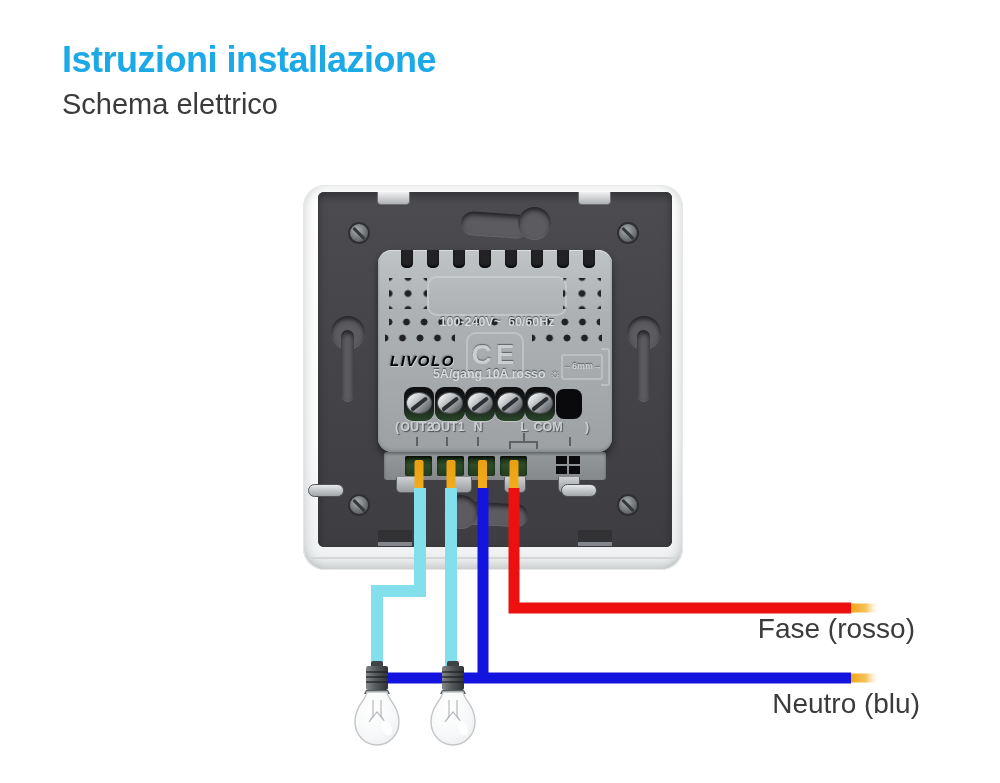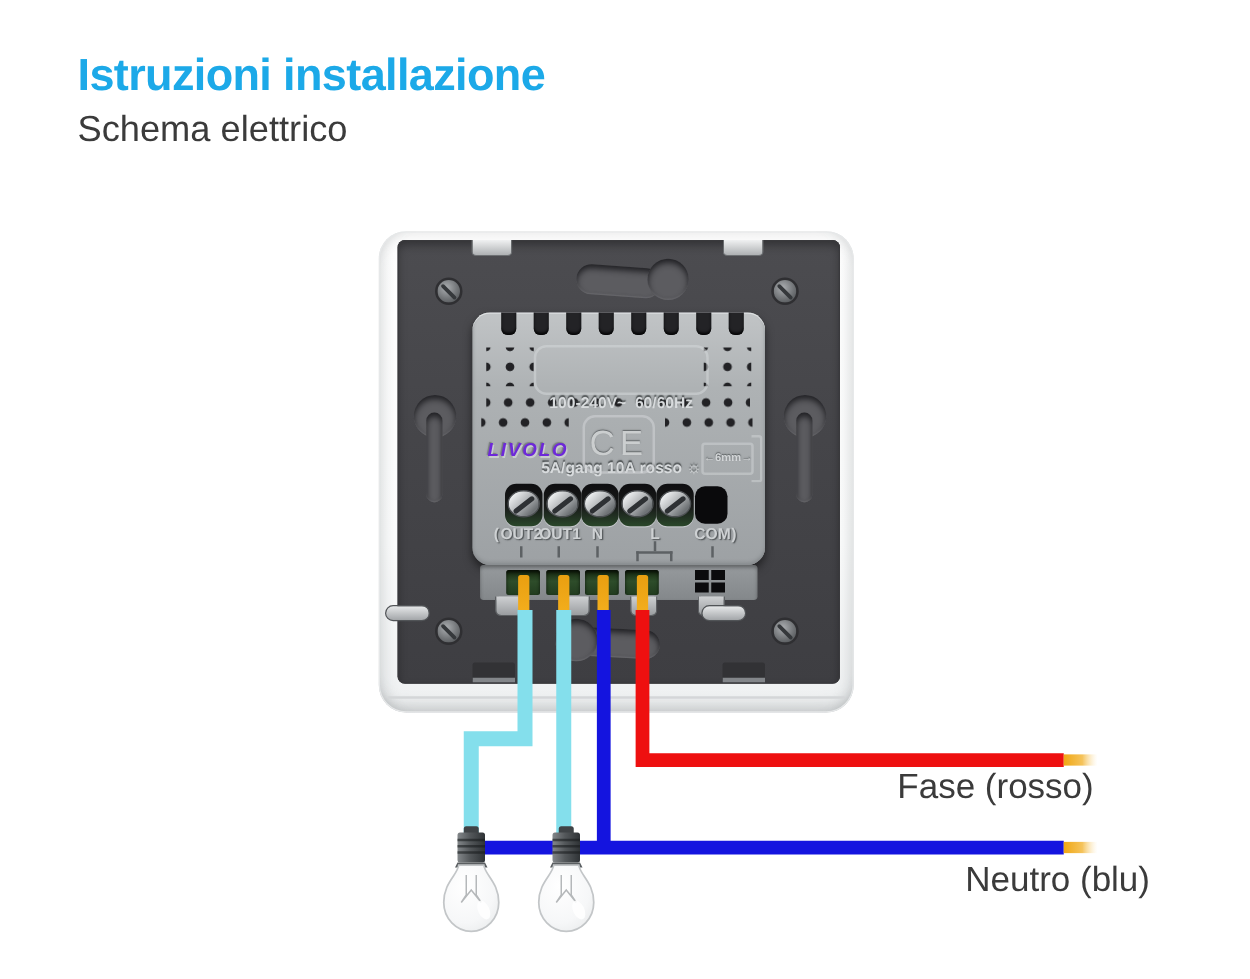--- a/index.html
+++ b/index.html
@@ -74,27 +74,27 @@
   }
   .rating-box{
     left:427px;top:276px;width:140px;height:40px;border-radius:10px;
     border:2px solid rgba(212,215,217,.55);box-sizing:border-box;
     text-align:center;font-size:12.5px;font-weight:bold;color:#d8dbdd;
     line-height:17px;padding-top:2px;text-shadow:0 -1px 1px rgba(58,62,64,.85);
     white-space:pre;
   }
   .brand{
     left:390px;top:352px;font-size:15px;font-weight:bold;font-style:italic;
-    letter-spacing:1.5px;color:#6d28d9;
+    letter-spacing:1.5px;color:#000000;
     text-shadow:1px 1px 0 #c8cbcd,-1px -1px 1px #75797c;
   }
   .ce-box{
     left:466px;top:332px;width:58px;height:47px;border-radius:10px;
     border:2.5px solid rgba(206,209,211,.6);box-sizing:border-box;
-    text-align:center;font-size:28px;font-weight:normal;letter-spacing:4px;
+    text-align:center;font-size:28px;font-weight:bold;letter-spacing:4px;
     color:#cbcecf;line-height:42px;text-shadow:0 -1px 1px rgba(88,92,94,.9);
   }
   .gauge-box{
     left:561px;top:354px;width:42px;height:26px;border-radius:3px;
     border:2px solid rgba(206,209,211,.55);box-sizing:border-box;
     text-align:center;font-size:9px;font-weight:bold;color:#d4d7d9;line-height:21px;
     text-shadow:0 -1px 1px rgba(70,74,76,.9);
   }
   .gauge-bracket{
     left:601px;top:348px;width:9px;height:38px;box-sizing:border-box;
@@ -142,21 +142,21 @@
     border:1px solid #515457;box-sizing:border-box;
   }
 
   
   .wires-svg{left:0;top:0;z-index:10;pointer-events:none;}
 
   
   .wire-label{
     font-size:28px;color:#3B3B3B;text-align:right;white-space:nowrap;line-height:34px;
   }
-  .fase{left:660px;top:612px;width:215px;}
+  .fase{left:700px;top:612px;width:215px;}
   .neutro{left:700px;top:687px;width:220px;}
 </style>
 </head>
 <body>
 
 <div class="abs title">Istruzioni installazione</div>
 <div class="abs subtitle">Schema elettrico</div>
 
 <div class="abs frame"></div>
 <div class="abs frame-bevel"></div>
@@ -224,21 +224,21 @@
 <div class="abs opening" style="left:525px;">
     <div class="screwhead"></div>
   </div>
 <div class="abs com-hole"></div>
 
 <div class="abs tlabel" style="left:397px;">(</div>
 <div class="abs tlabel" style="left:417px;text-align:center;">OUT2</div>
 <div class="abs tlabel" style="left:448px;">OUT1</div>
 <div class="abs tlabel" style="left:478px;">N</div>
 <div class="abs tlabel" style="left:524px;">L</div>
-<div class="abs tlabel" style="left:570px;">COM</div>
+<div class="abs tlabel" style="left:548px;">COM</div>
 <div class="abs tlabel" style="left:587px;">)</div>
 
 <div class="abs tick" style="left:416px;top:437px;height:9px;"></div>
 <div class="abs tick" style="left:446px;top:437px;height:9px;"></div>
 <div class="abs tick" style="left:477px;top:437px;height:9px;"></div>
 <div class="abs tick" style="left:569px;top:437px;height:9px;"></div>
 <div class="abs tick" style="left:523px;top:433px;height:8px;"></div>
 <div class="abs" style="left:509px;top:441px;width:29px;height:2px;background:#5d6164;"></div>
 <div class="abs tick" style="left:509px;top:441px;height:8px;"></div>
 <div class="abs tick" style="left:536px;top:441px;height:8px;"></div>

